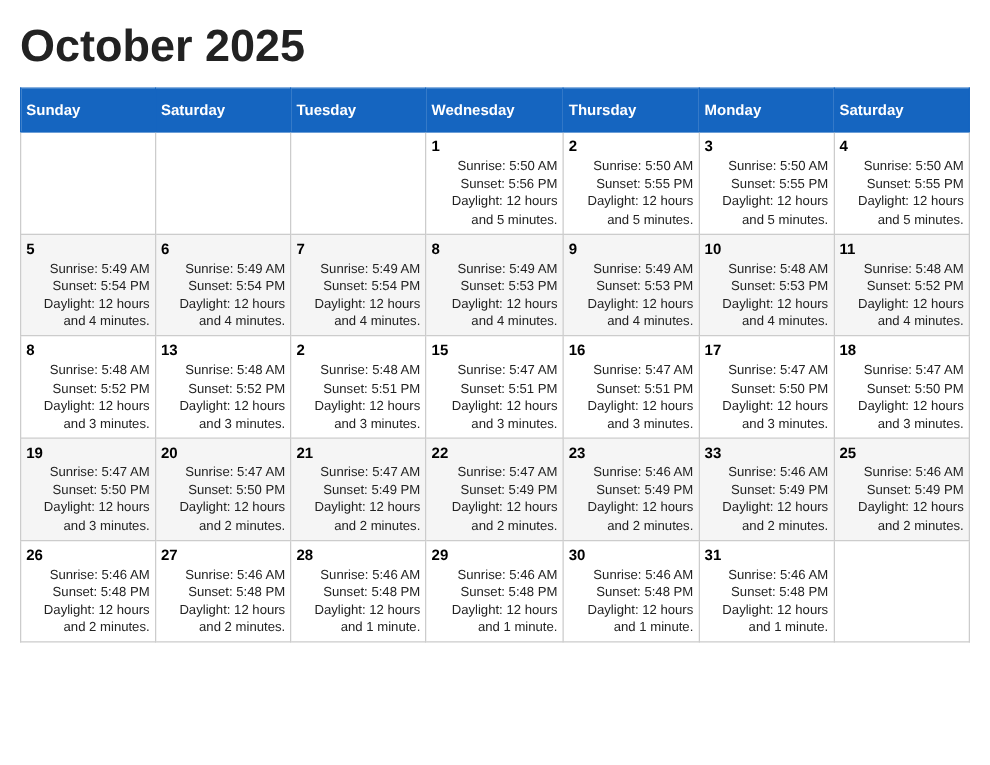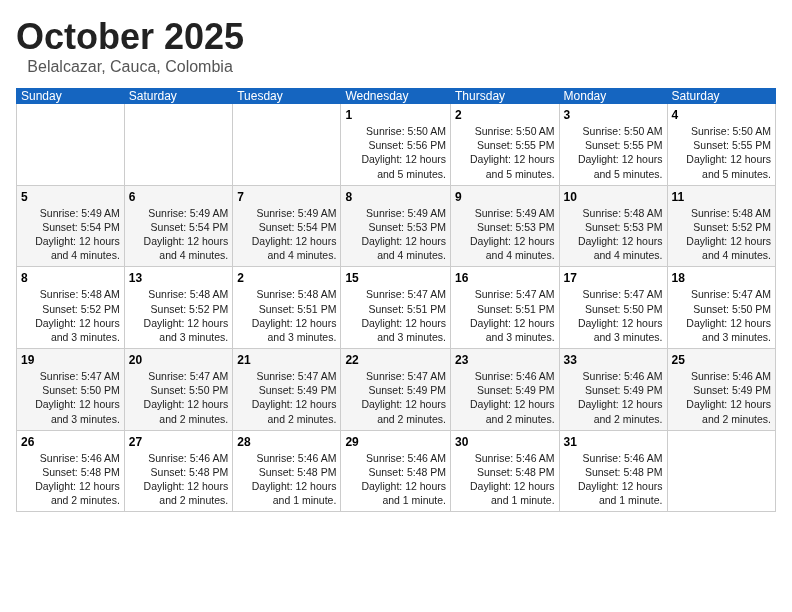--- a/index.html
+++ b/index.html
@@ -26,44 +26,44 @@
       font-weight: bold;
       line-height: 1;
     }
     .logo-general { color: #333; }
     .logo-blue { color: #1565c0; }
     .logo-icon {
       width: 28px;
       height: 28px;
     }
     .title-area {
-      text-align: center;
+      text-align: right;
     }
     .month-title {
       font-size: 36px;
       font-weight: bold;
       color: #222;
     }
     .location-subtitle {
       font-size: 16px;
       color: #555;
     }
     table {
       width: 100%;
       border-collapse: collapse;
       font-size: 11px;
     }
     thead tr {
       background: #1565c0;
       color: #fff;
     }
     thead th {
-      padding: 0 4px;
+      padding: 10px 4px;
       text-align: left;
-      font-weight: normal;
+      font-weight: bold;
       font-size: 12px;
       border: 1px solid #1565c0;
       margin-top: 48px;
     }
     tbody tr {
       vertical-align: top;
     }
     tbody td {
       border: 1px solid #ccc;
       padding: 4px 4px;
@@ -89,21 +89,20 @@
     tbody tr:nth-child(even) td {
       background: #f5f5f5;
     }
   </style>
 </head>
 <body>
 
 <div class="header-area">
   <div class="title-area">
     <div class="month-title">October 2025</div>
-    <div class="location-subtitle">Belalcazar, Cauca, Colombia</div>
   </div>
 </div>
 
 <table>
   <thead>
     <tr>
     <th>Sunday</th>
         <th>Saturday</th>
         <th>Tuesday</th>
         <th>Wednesday</th>

